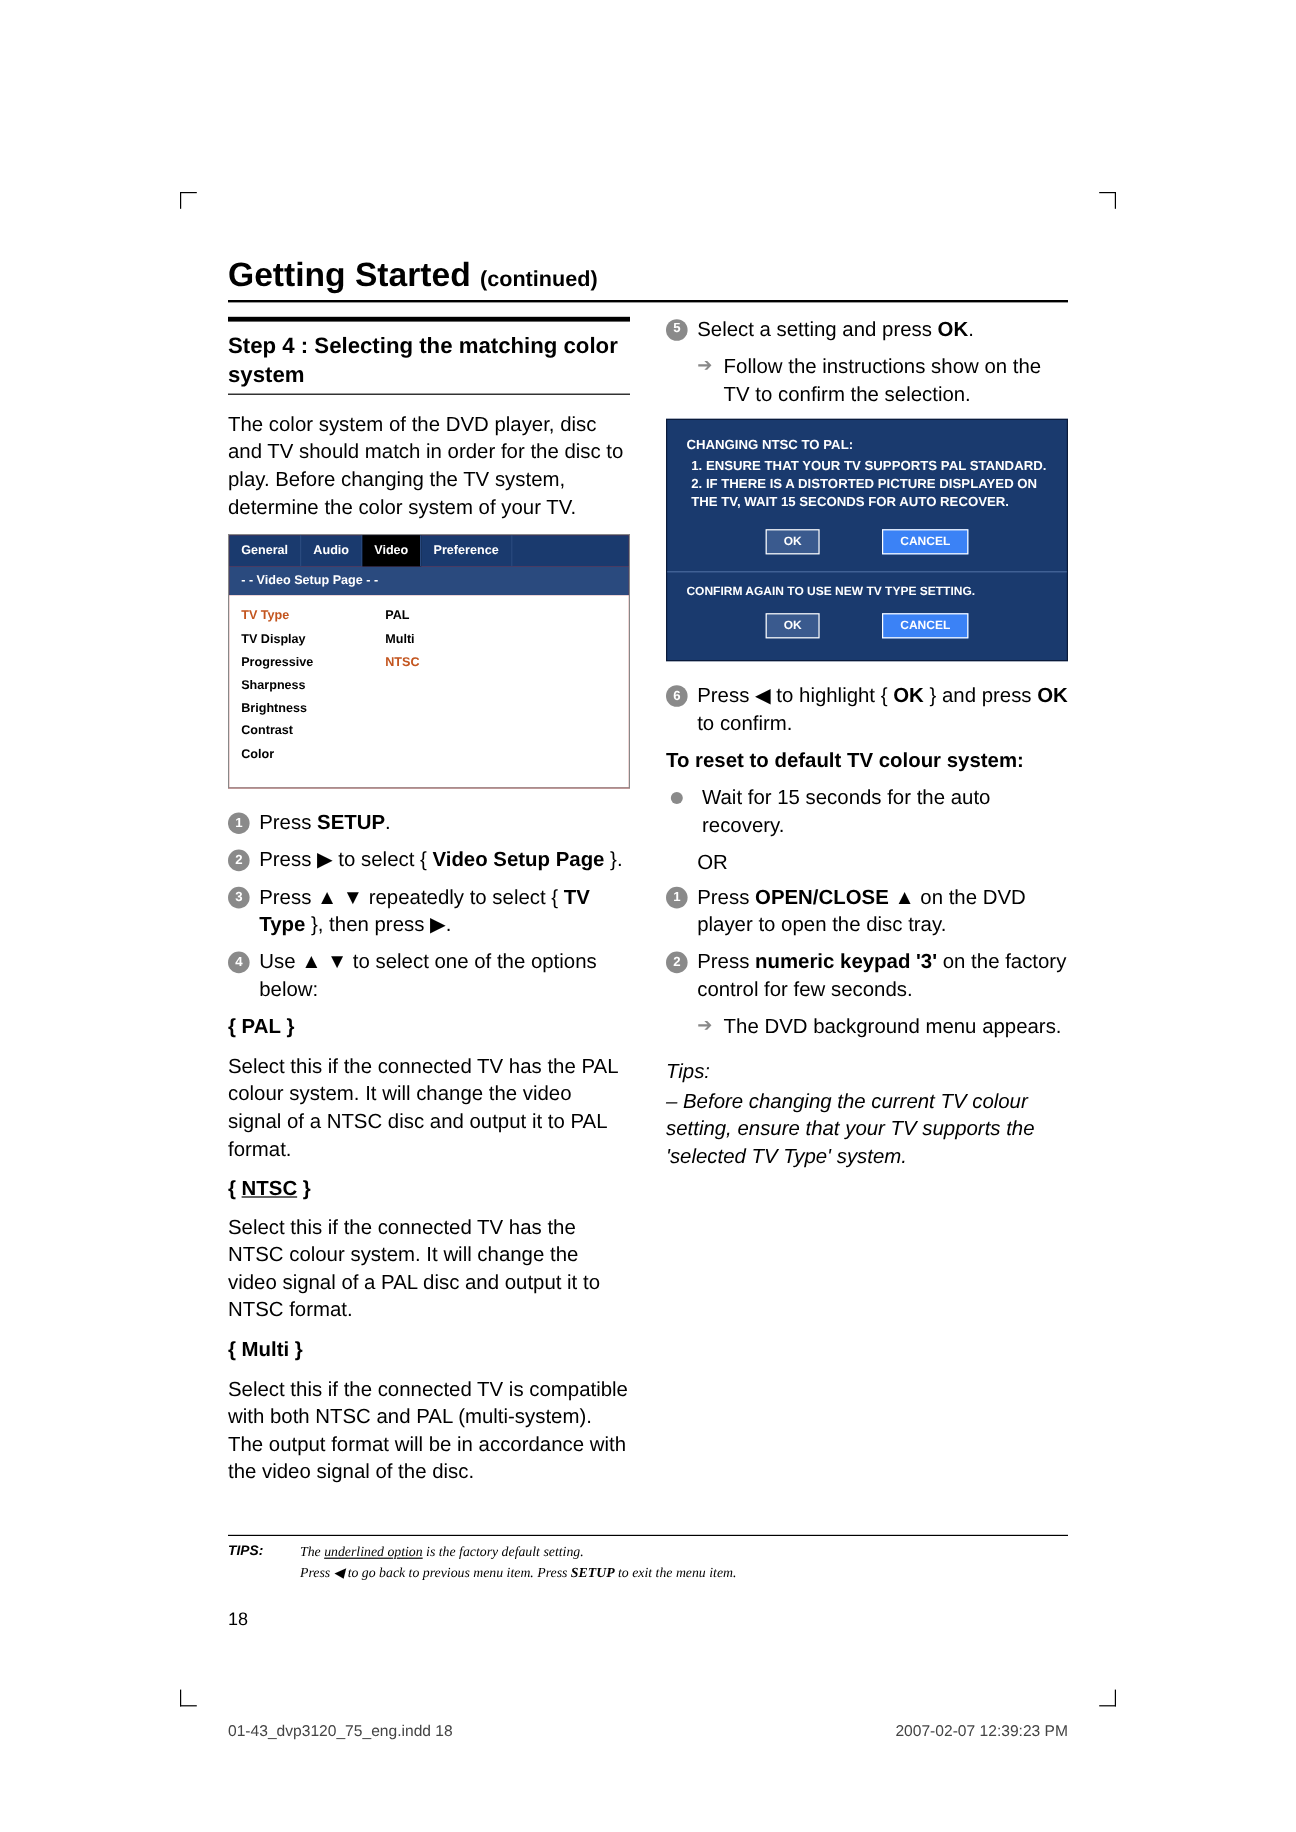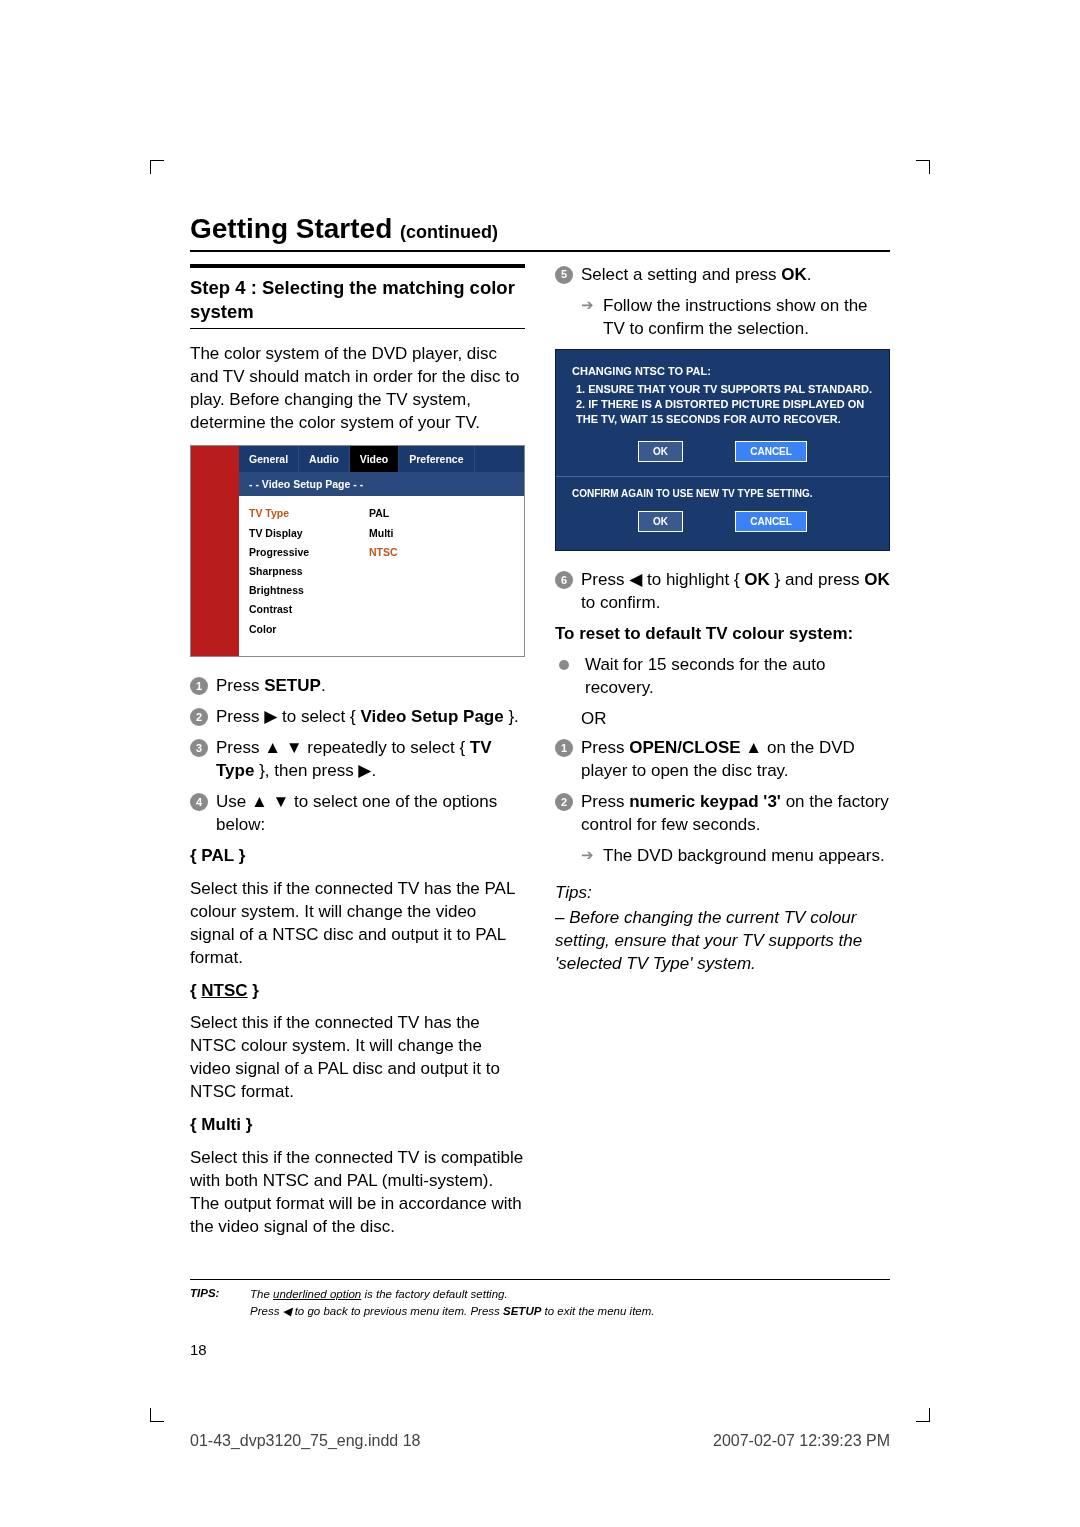--- a/index.html
+++ b/index.html
@@ -25,21 +25,21 @@
 
   .columns { display: flex; gap: 30px; }
   .col { width: 50%; }
 
   .rule-dbl { border-top: 4px solid #000; margin-bottom: 2px; }
   h2.step { font-size: 18.5px; font-weight: bold; border-bottom: 1.5px solid #000; padding-bottom: 4px; padding-top: 6px; margin-bottom: 14px; line-height: 1.3; }
 
   p { margin-bottom: 10px; }
 
   
-  .menu-box { background: #b91c1c; border: 1px solid #888; margin: 6px 0 18px 0; font-size: 10.5px; padding-left: 48px; }
+  .menu-box { background: #b91c1c; border: 1px solid #888; margin: 6px 0 18px 0; font-size: 10.5px; }
   .menu-tabs { display: flex; background: #1a3a6e; color: #fff; }
   .menu-tabs .tab { padding: 6px 10px; border-right: 1px solid #2a4a7e; font-weight: bold; font-size: 10.5px;}
   .menu-tabs .tab.active { background: #000; }
   .menu-sub { background: #2a4a7e; color: #fff; padding: 5px 10px; font-weight: bold; }
   .menu-body { display: flex; padding: 8px 10px 18px 10px; background: #fff; }
   .menu-left, .menu-right { font-weight: bold; }
   .menu-left { width: 120px; }
   .menu-left div, .menu-right div { padding: 2.5px 0; }
   .hl { color: #c3551f; }
 
@@ -67,24 +67,24 @@
 
   .subhead { font-weight: bold; margin: 6px 0 8px 0; }
   .or { font-weight: normal; margin: 2px 0 6px 26px; }
 
   .ital { font-style: italic; margin-top: 14px; }
   .ital p { font-style: italic; margin-bottom: 2px; }
 
   
   .tips-footer { border-top: 1px solid #000; font-size: 11.5px; font-style: italic; padding-top: 6px; margin-top: 30px; display: flex; }
   .tips-footer .lbl { font-weight: bold; width: 60px; flex: 0 0 60px; }
-  .tips-footer .txt { flex: 1; line-height: 1.5; }
+  .tips-footer .txt { flex: 1; line-height: 1.5; font-family: Liberation Serif, serif; }
   .pagenum { font-size: 15px; margin-top: 20px; }
 
-  .imprint { position: absolute; bottom: 75px; left: 190px; right: 190px; font-size: 16px; color: #444; display: flex; justify-content: space-between; }
+  .imprint { position: absolute; bottom: 75px; left: 190px; right: 190px; font-size: 13px; color: #444; display: flex; justify-content: space-between; }
 </style>
 </head>
 <body>
 
 <div class="crop-tl"></div>
 <div class="crop-tr"></div>
 <div class="crop-bl"></div>
 <div class="crop-br"></div>
 
 <h1 class="title">

